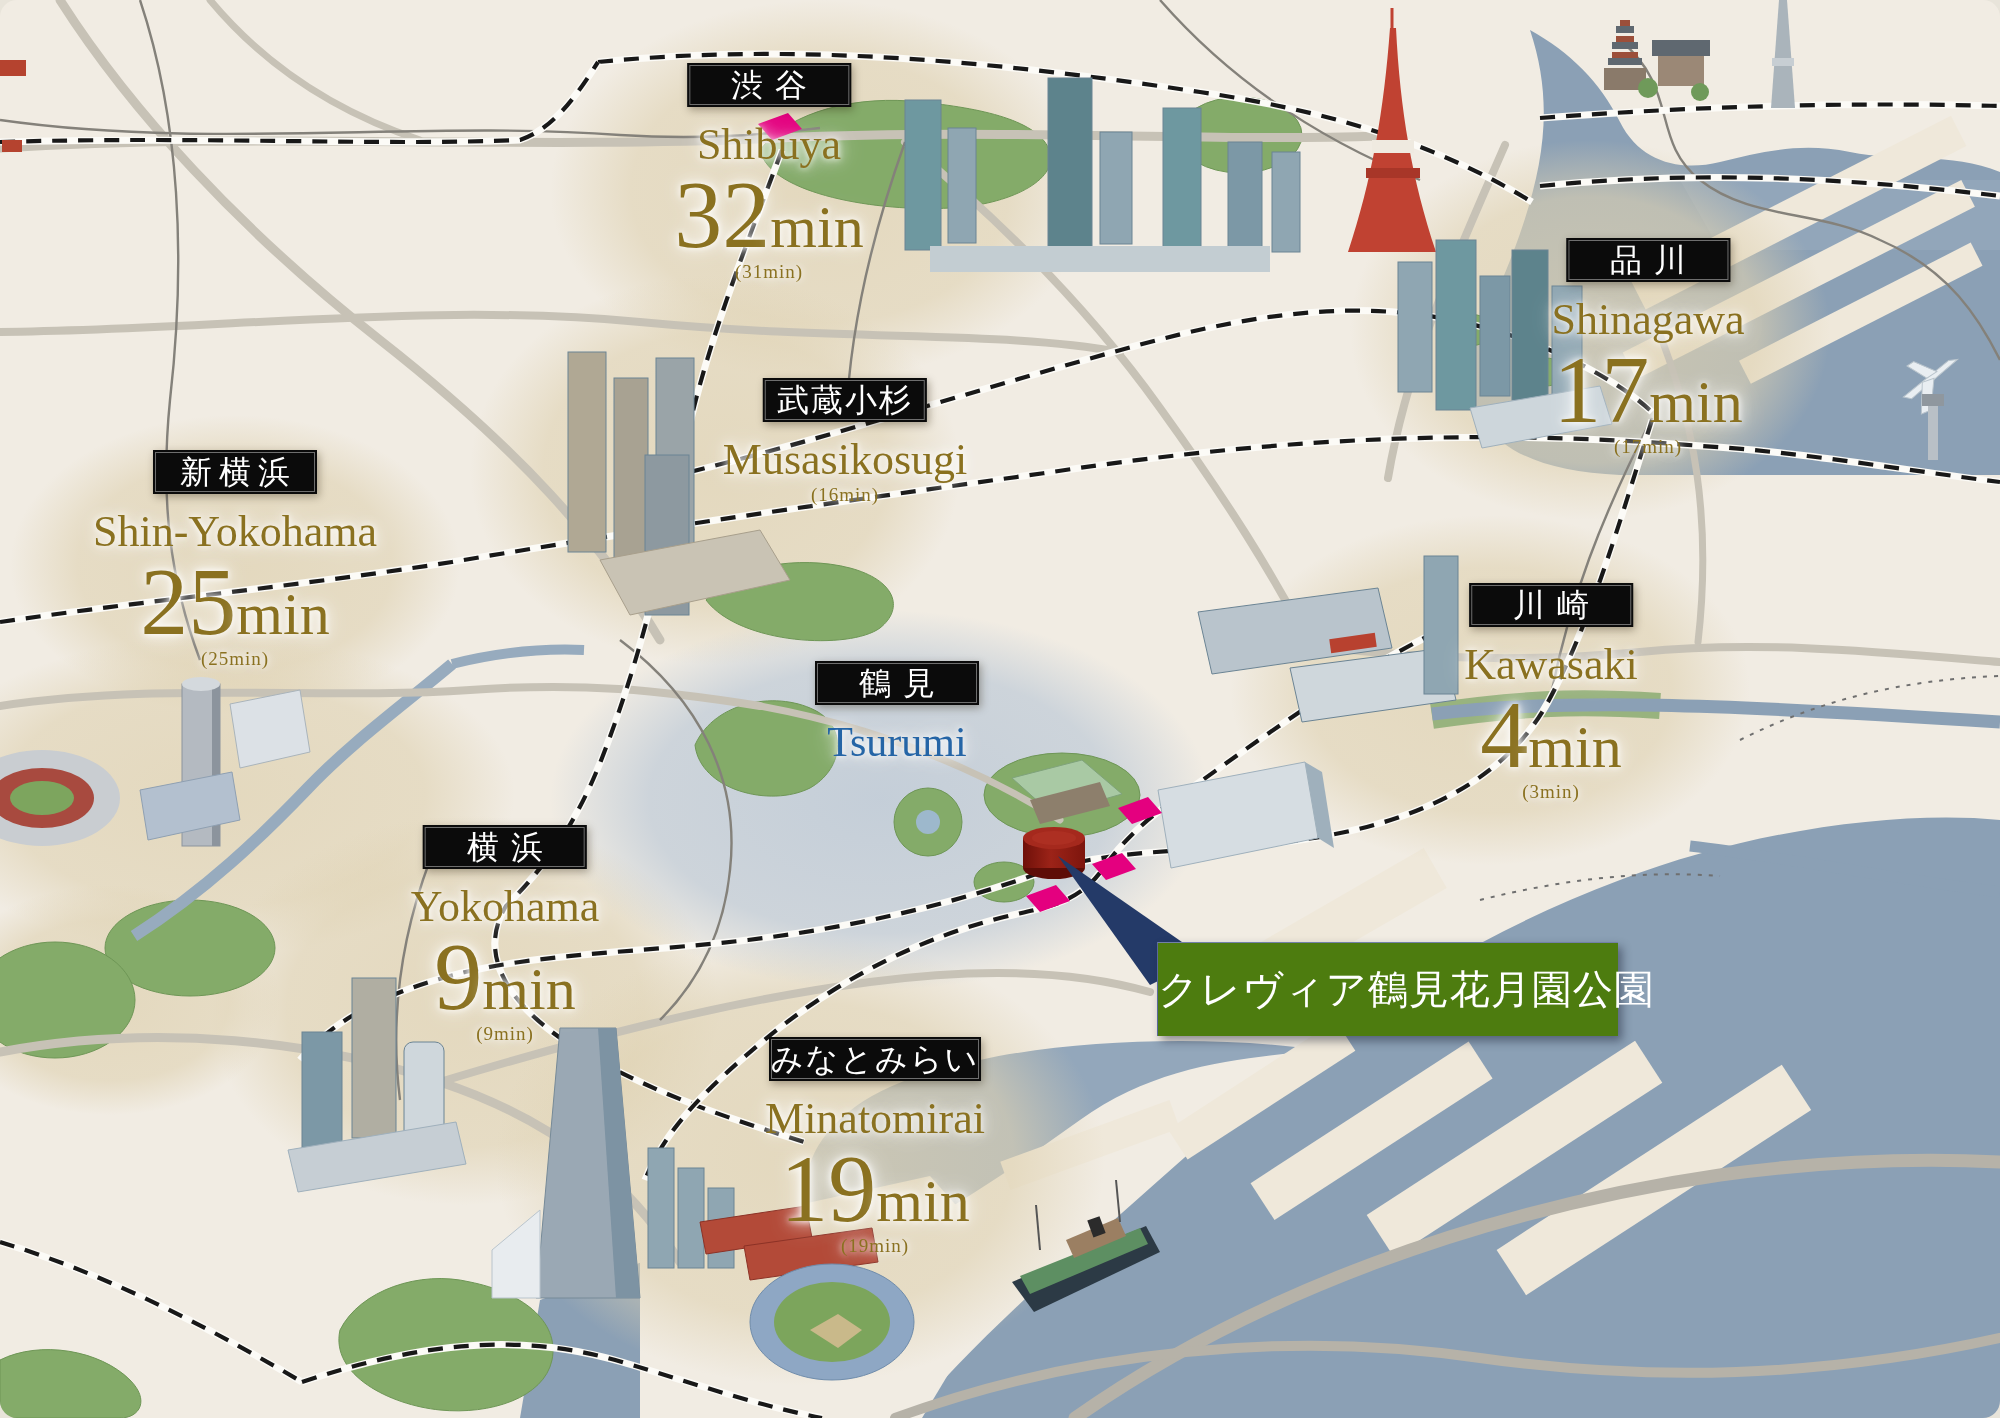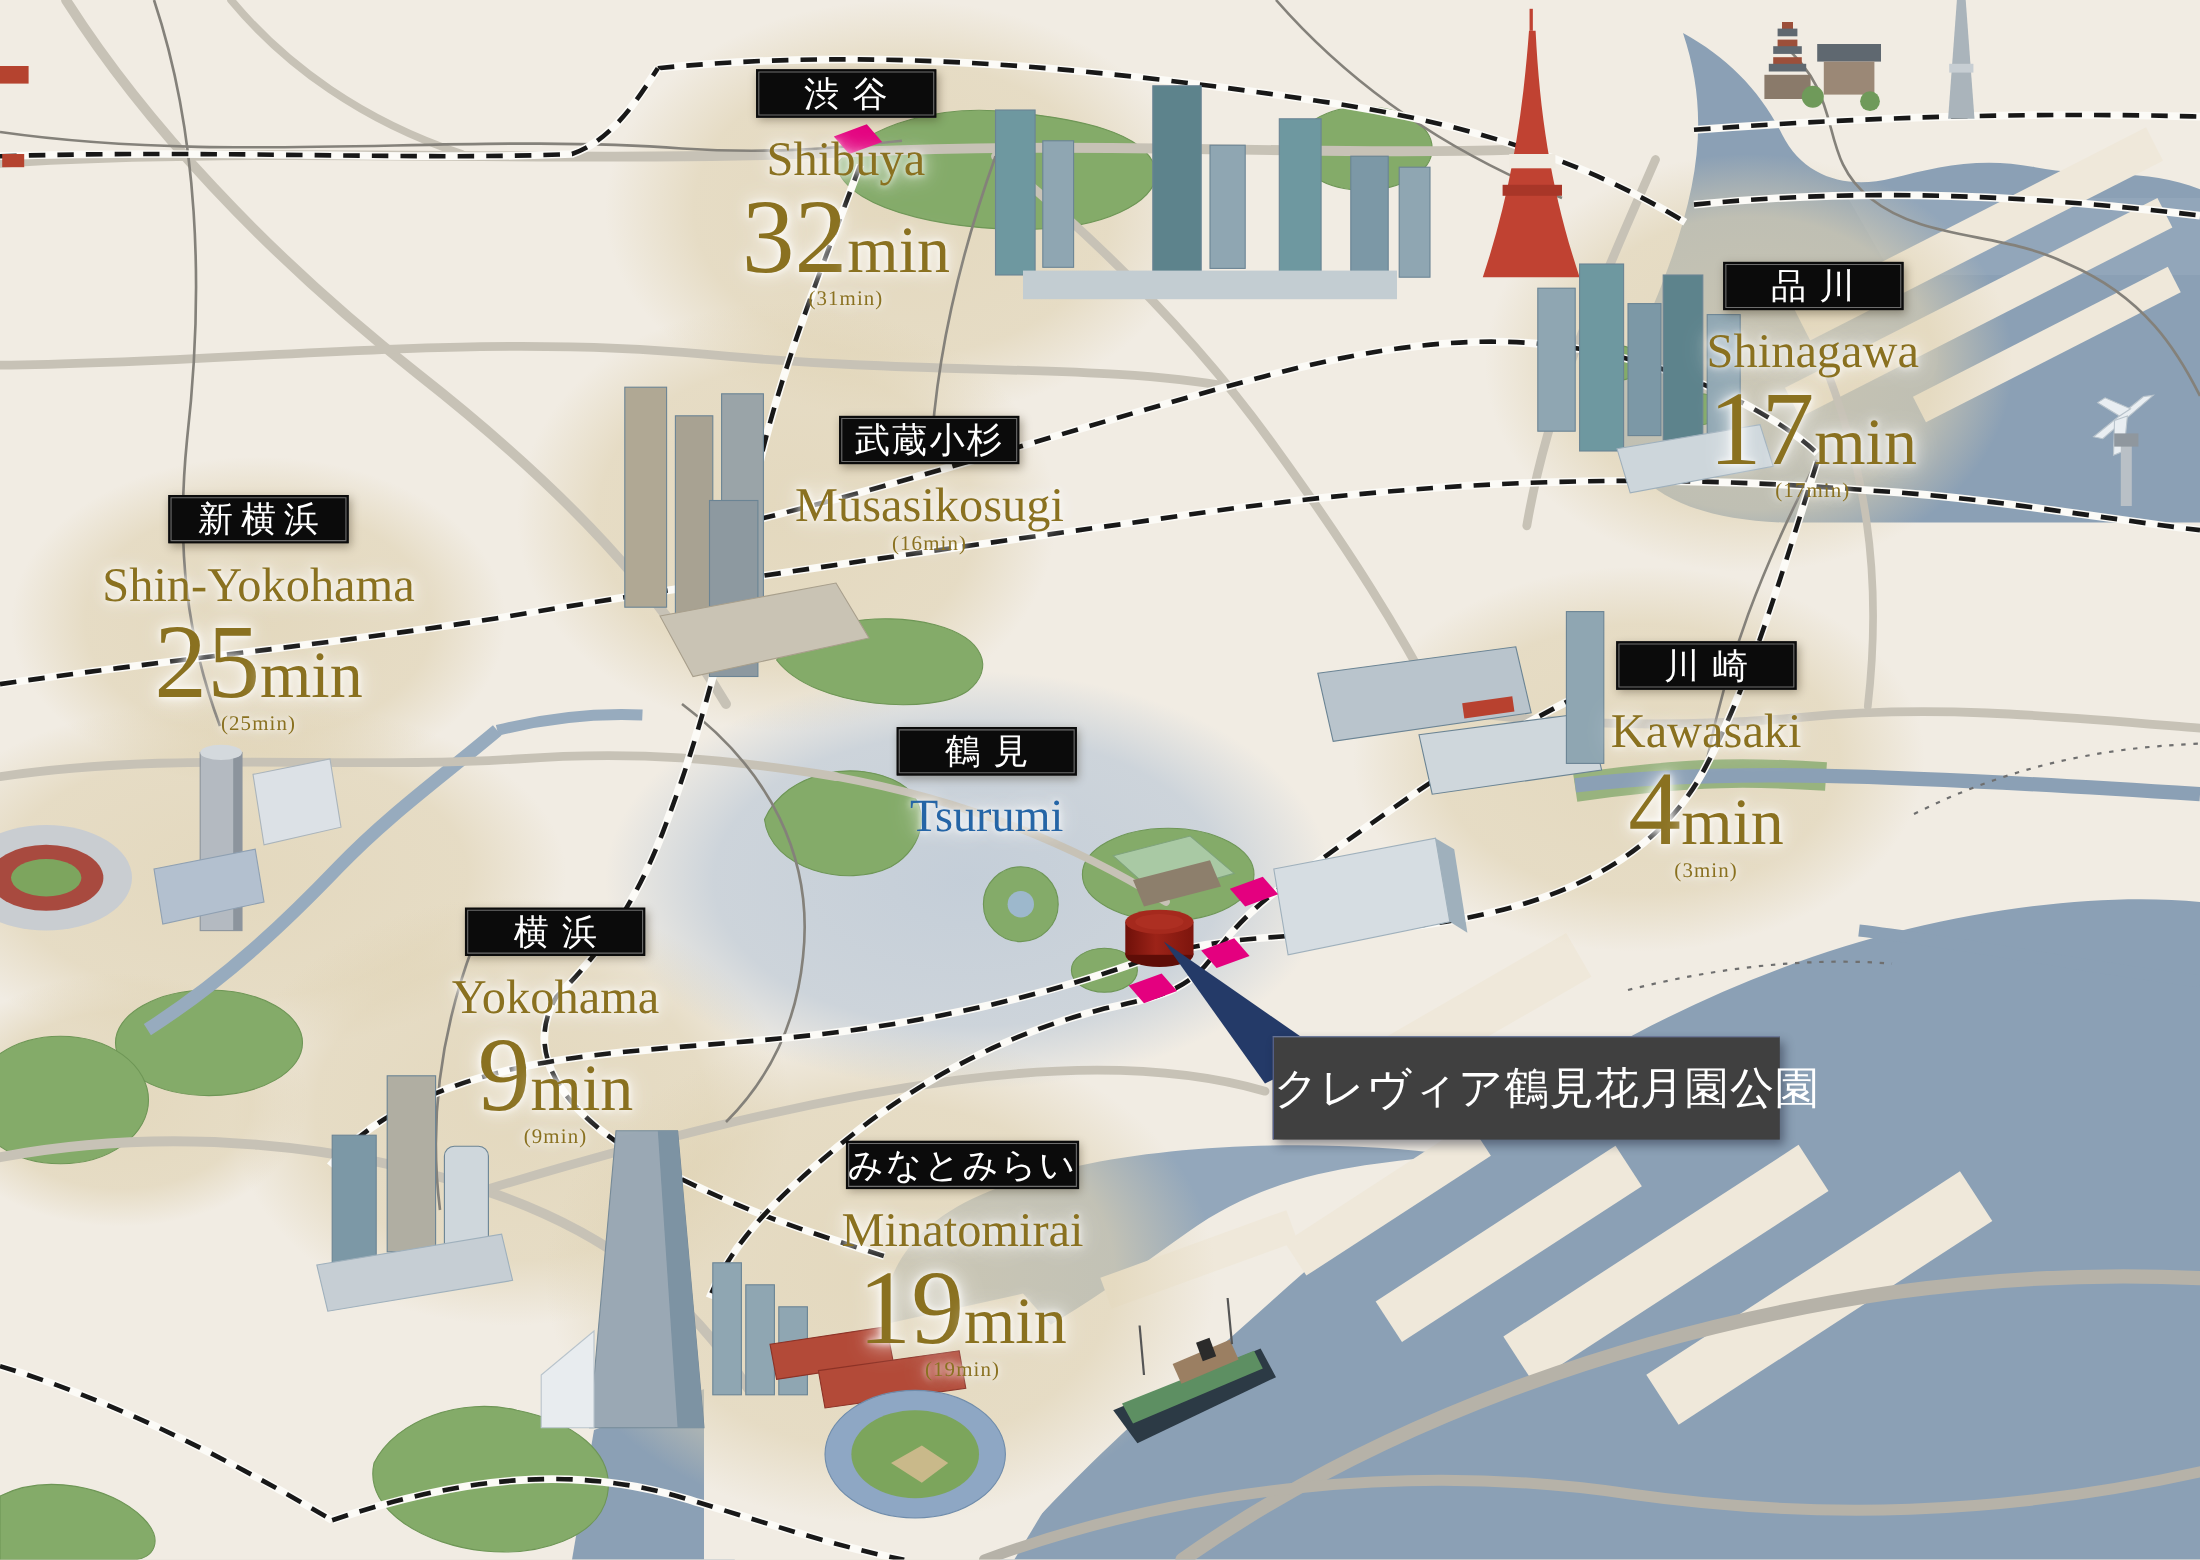--- a/index.html
+++ b/index.html
@@ -1,17 +1,17 @@
 <!DOCTYPE html>
 <html><head>
 <meta charset="utf-8">
 <style>
   html,body{margin:0;padding:0;background:#e8e4da;}
   .stage{position:relative;width:2000px;height:1418px;overflow:hidden;
-         background:#f1ece3;font-family:"Liberation Serif","DejaVu Serif",serif;}
+         background:#f1ece3;font-family:"Liberation Serif","DejaVu Serif",serif;border-radius:17px;}
   .map-svg{position:absolute;left:0;top:0;width:2000px;height:1418px;}
 
   
   .road{fill:none;stroke:#c7c2b6;stroke-linecap:round;}
   .road-w{fill:none;stroke:#b6b2a8;stroke-linecap:round;}
   .road-dark{fill:none;stroke:#84817a;stroke-width:2.4;fill:none;}
   .rail-case{fill:none;stroke:#fcfbf7;stroke-width:7;}
   .rail{fill:none;stroke:#181818;stroke-width:4.2;stroke-dasharray:15 11;}
   .rail-thin{fill:none;stroke:#6f6f6f;stroke-width:2;stroke-dasharray:4 7;}
   .park{fill:#84ab69;stroke:#6e9656;stroke-width:1;}
@@ -29,21 +29,21 @@
   .jp-box.ls-mid{letter-spacing:7px;text-indent:7px;}
   .en{font-size:44px;line-height:1;margin-top:16px;white-space:nowrap;}
   .en.blue{color:#2565a6;font-size:42px;}
   .time{line-height:.92;margin-top:4px;white-space:nowrap;}
   .time .num{font-size:96px;}
   .time .unit{font-size:60px;}
   .paren{font-size:19px;letter-spacing:1px;margin-top:2px;}
 
   
   .property-box{position:absolute;left:1157px;top:942px;width:460px;height:93px;
-                background:#404040;color:#fff;font-size:40px;letter-spacing:1px;
+                background:#4d7c0f;color:#fff;font-size:40px;letter-spacing:1px;
                 line-height:93px;text-align:center;white-space:nowrap;
                 border-top:1px solid #7280a8;border-left:1px solid #5a689a;
                 box-shadow:4px 5px 9px rgba(20,25,45,.45);}
 </style>
 </head>
 <body>
 
 <div class="stage">
 
 <svg class="map-svg" viewBox="0 0 2000 1418" xmlns="http://www.w3.org/2000/svg">

